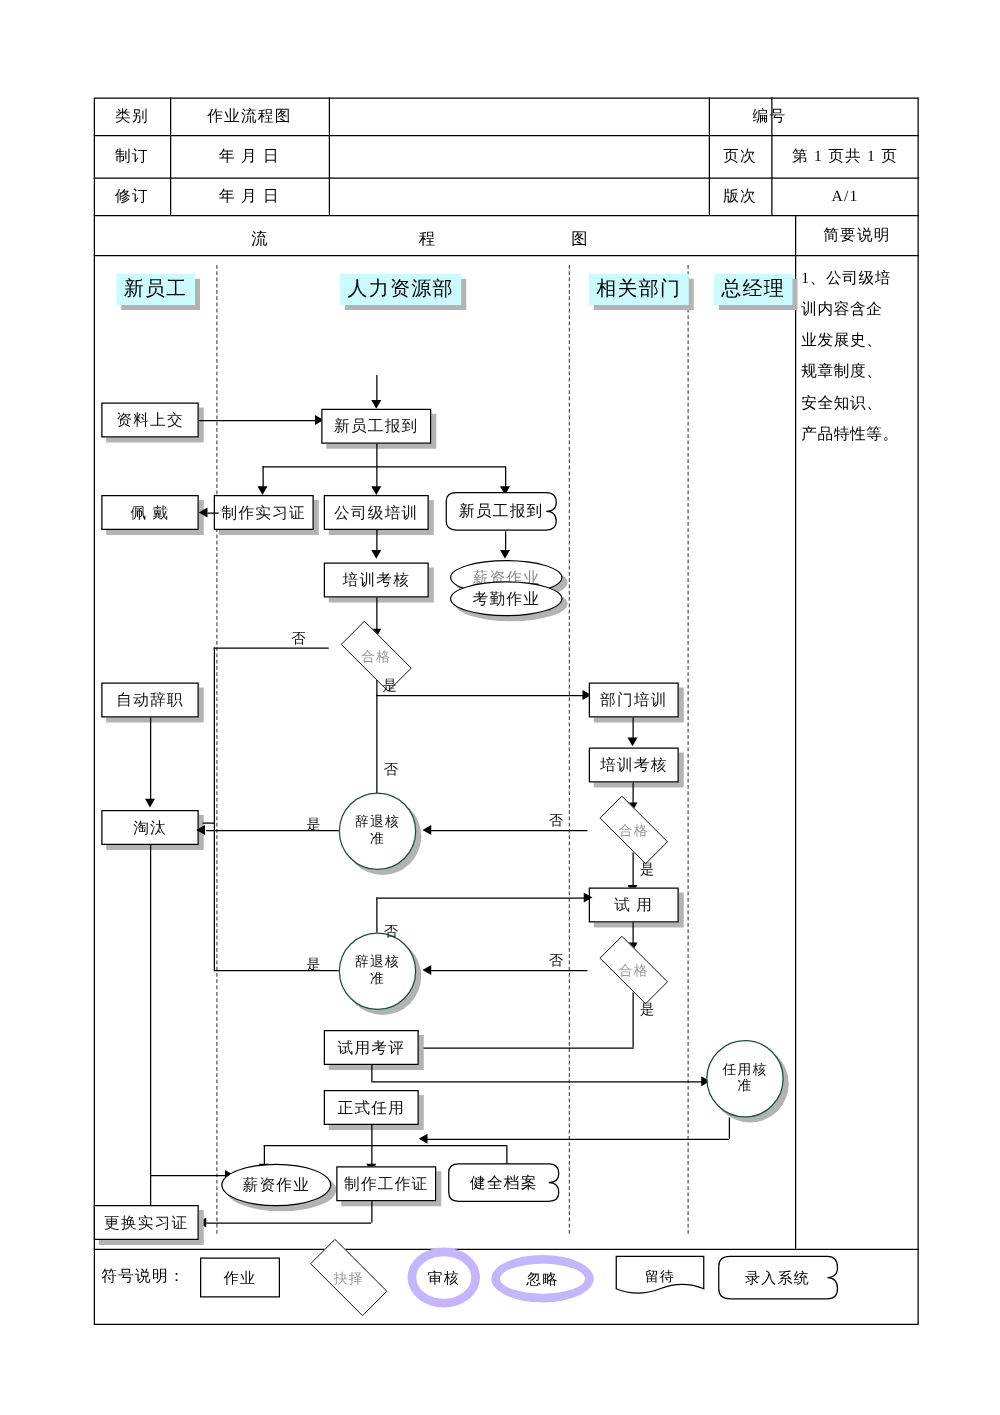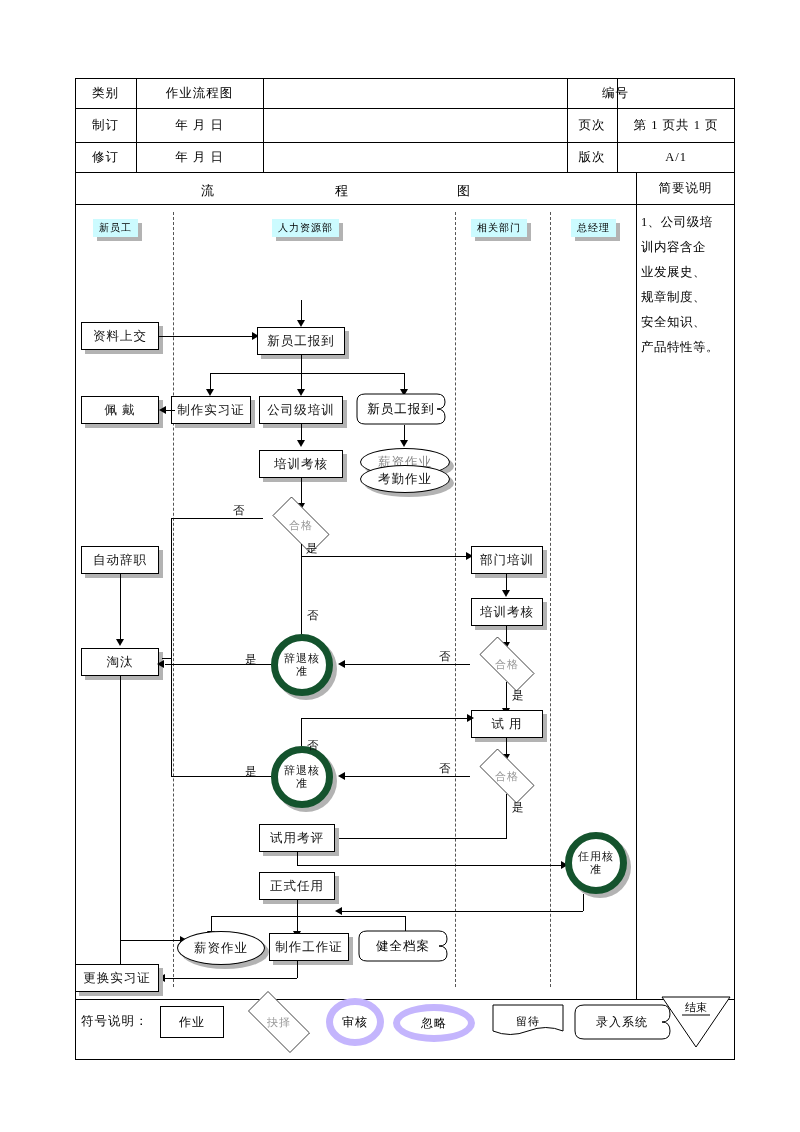--- a/index.html
+++ b/index.html
@@ -35,33 +35,33 @@
   
   .note{
     position:absolute;left:636px;top:210px;width:92px;
     font-size:12.5px;line-height:25px;letter-spacing:0.5px;
   }
   .note div{white-space:nowrap;}
 
   
   .lane{
     position:absolute;background:#ccfbff;padding:2px 6px;
-    font-size:10px;letter-spacing:1px;white-space:nowrap;
+    font-size:16px;letter-spacing:1px;white-space:nowrap;
     box-shadow:4px 4px 0 0 #b3b3b3;
   }
   .divider{position:absolute;width:0;border-left:1px dashed #555;}
 
   
   .shape{position:absolute;box-sizing:border-box;display:flex;
          align-items:center;justify-content:center;text-align:center;
          font-size:12.5px;letter-spacing:1px;white-space:nowrap;color:#111;}
   .box{border:1px solid #000;background:#fff;box-shadow:4px 4px 0 0 #b3b3b3;}
   .ell{border:1px solid #000;border-radius:50%;background:#fff;
        box-shadow:4px 4px 0 0 #b3b3b3;}
-  .circ{border:7px solid #14532d;border-radius:50%;background:#fff;
+  .circ{border:1px solid #14532d;border-radius:50%;background:#fff;
         box-shadow:4px 4px 0 0 #b3b3b3;flex-direction:column;line-height:1.15;}
   .faint{color:#888;}
   .tiny{font-size:11px;}
 
   
   .dia{position:absolute;}
   .dia i{position:absolute;left:0;top:0;width:100%;height:100%;
          background:#fff;border:1px solid #000;box-sizing:border-box;
          transform:rotate(45deg) scale(.707);}
   .dia span{position:absolute;left:0;top:0;width:100%;height:100%;
@@ -349,21 +349,14 @@
     <span style="font-size:11px;align-items:center;padding-bottom:6px;">留待</span>
   </div>
 
   <div class="doc" style="left:565px;top:1004px;width:104px;height:36px;">
     <svg width="104" height="36" viewBox="0 0 104 36">
       <path d="M14,1 L92,1 Q100,1 100,10 Q100,18 92,18 Q100,18 100,27 Q100,35 92,35 L14,35 Q5,35 5,27 L5,9 Q5,1 14,1 Z" fill="#fff" stroke="#000" stroke-width="1"></path>
     </svg>
     <span style="font-size:12px;">录入系统</span>
   </div>
 
-  <div class="tri" style="left:655px;top:996px;width:72px;height:52px;">
-    <svg width="72" height="52" viewBox="0 0 72 52">
-      <path d="M2,1 L70,1 L36,51 Z" fill="#fff" stroke="#000" stroke-width="1"></path>
-      <line x1="22" y1="19" x2="50" y2="19" stroke="#000" stroke-width="1"></line>
-    </svg>
-    <span>结束</span>
-  </div>
 
 </div>
 
 </body></html>

